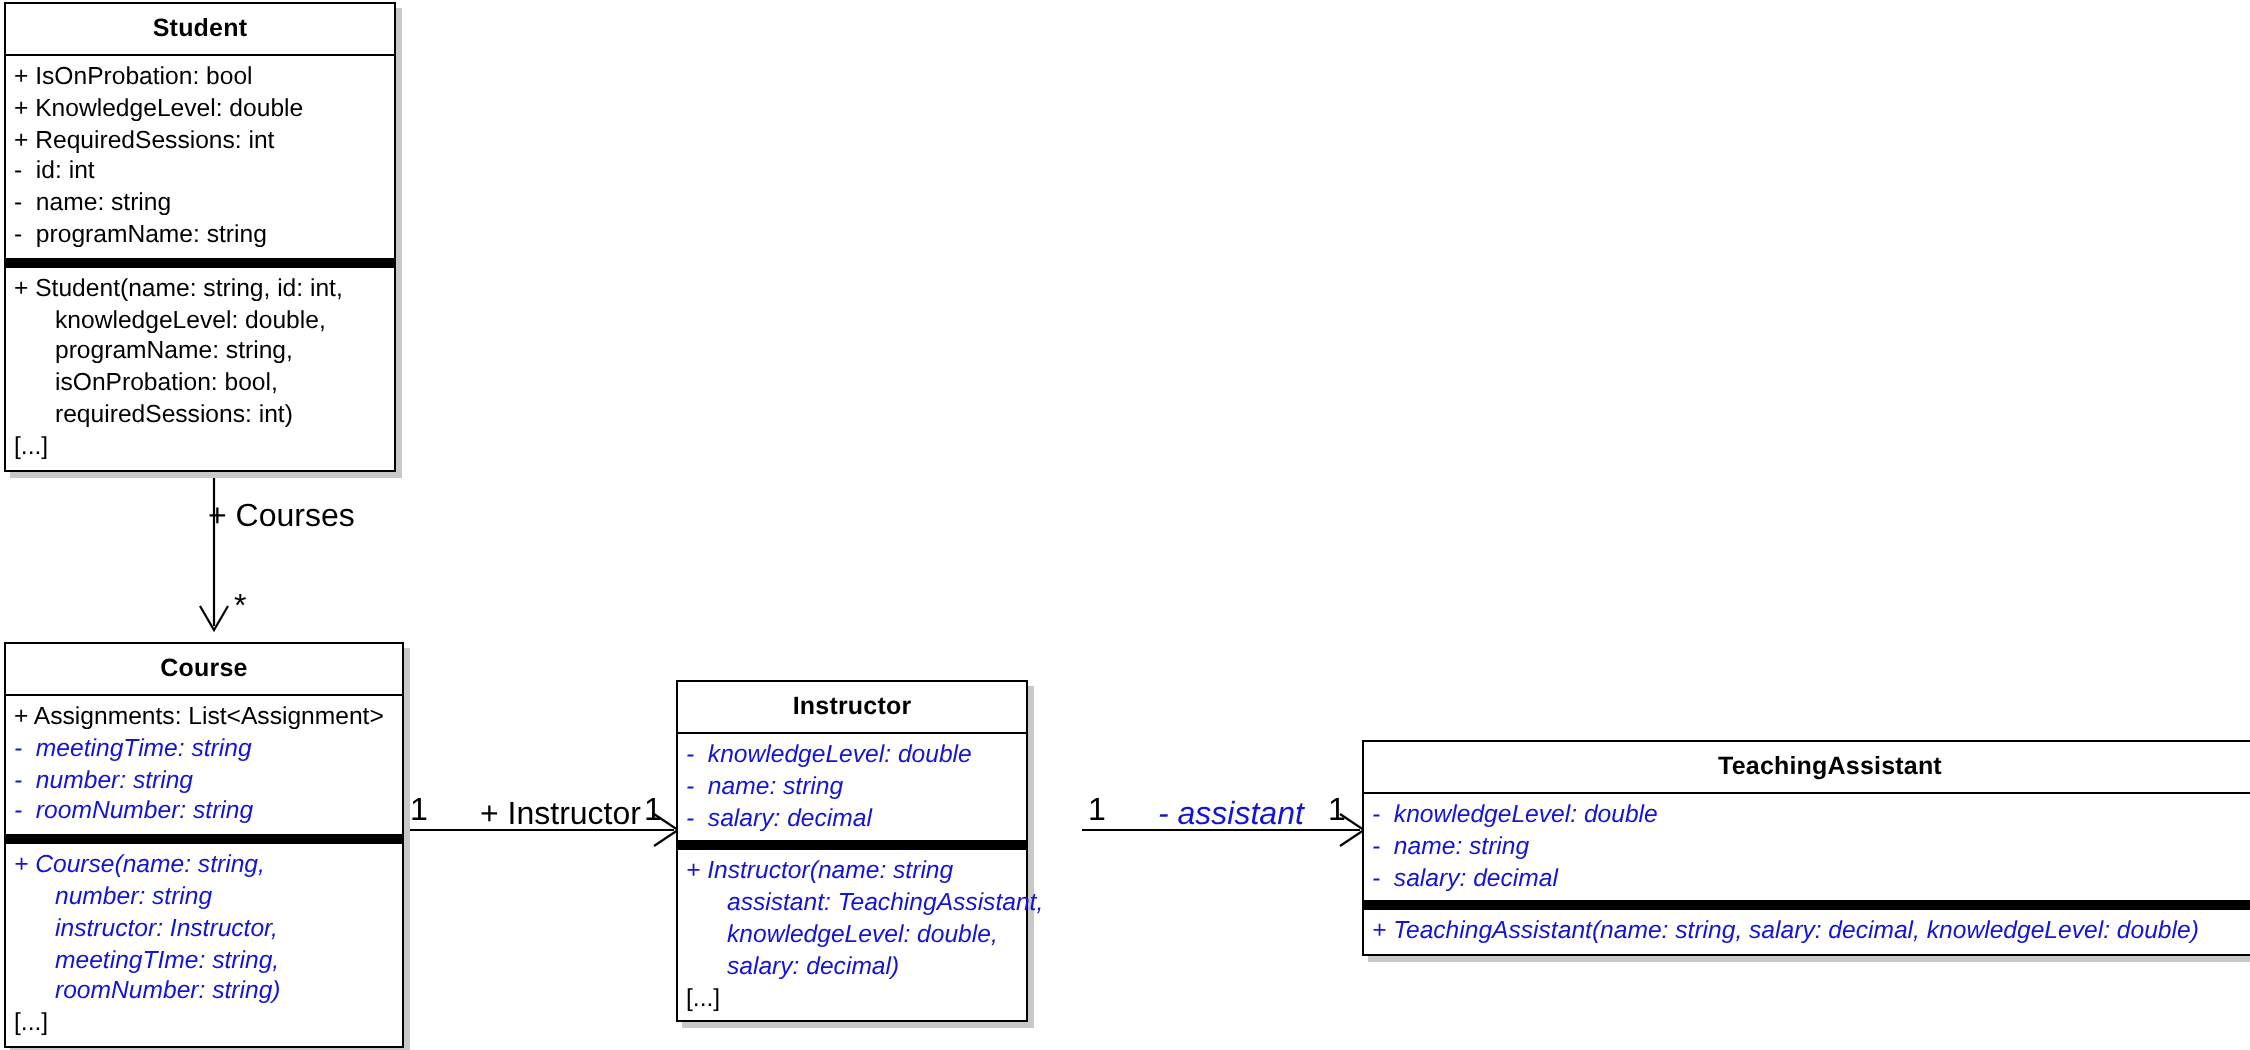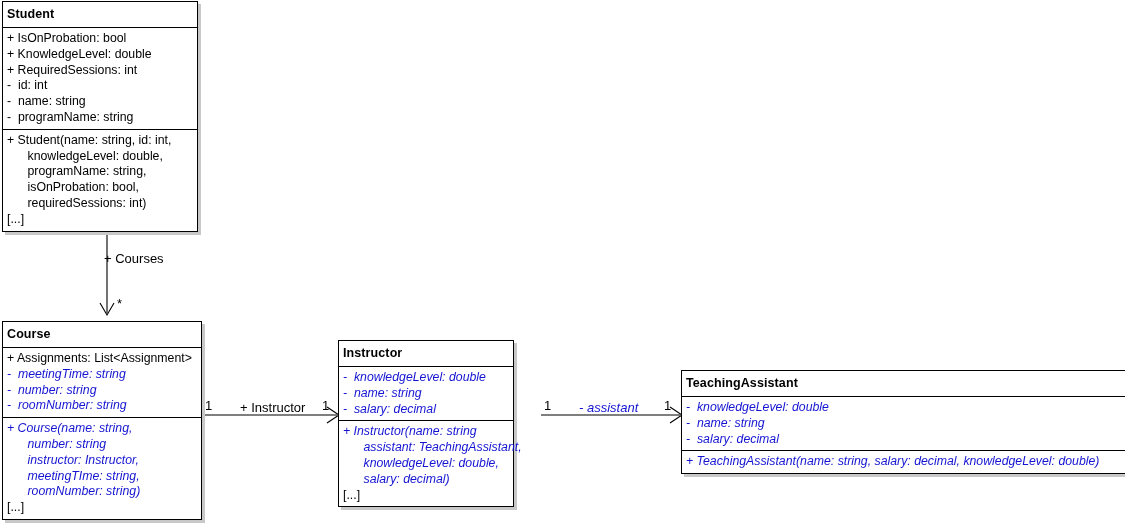--- a/index.html
+++ b/index.html
@@ -25,33 +25,34 @@
 
   
   .uml-class {
     position: absolute;
     box-sizing: border-box;
     background: #ffffff;
     border: 1px solid #000000;
     box-shadow: 3px 3px 0 0 #c8c8c8;
   }
   .uml-title {
+    text-align: center;
     font-weight: bold;
     font-size: 12.5px;
     color: #000000;
     padding: 5px 4px 6px 4px;
     border-bottom: 1px solid #000000;
     line-height: 14px;
     letter-spacing: 0.1px;
   }
   .uml-section {
     padding: 3px 0 3px 0;
   }
   .uml-section + .uml-section {
-    border-top: 1px solid #000000;
+    border-top: 5px solid #000000;
   }
   .uml-row {
     line-height: 15.8px;
     font-size: 12.3px;
     white-space: pre;
     padding-left: 4px;
   }
   .uml-row.blue {
     color: #1414d2;
     font-style: italic;
@@ -87,21 +88,21 @@
   .edge-arrow {
     stroke: #000000;
     stroke-width: 1.1;
     fill: none;
   }
 
   
   .edge-label {
     position: absolute;
     white-space: pre;
-    font-size: 13px;
+    font-size: 16px;
     line-height: 14px;
     color: #000000;
   }
   .edge-label.blue {
     color: #1414d2;
     font-style: italic;
   }
 
   #lbl-sc-mult-src  { left: 104px; top: 222px; }
   #lbl-sc-role      { left: 104px; top: 252px; }

